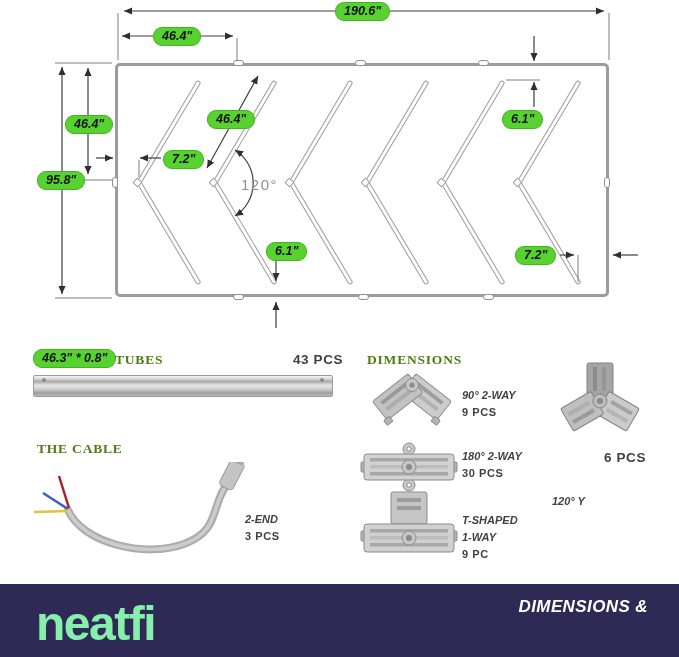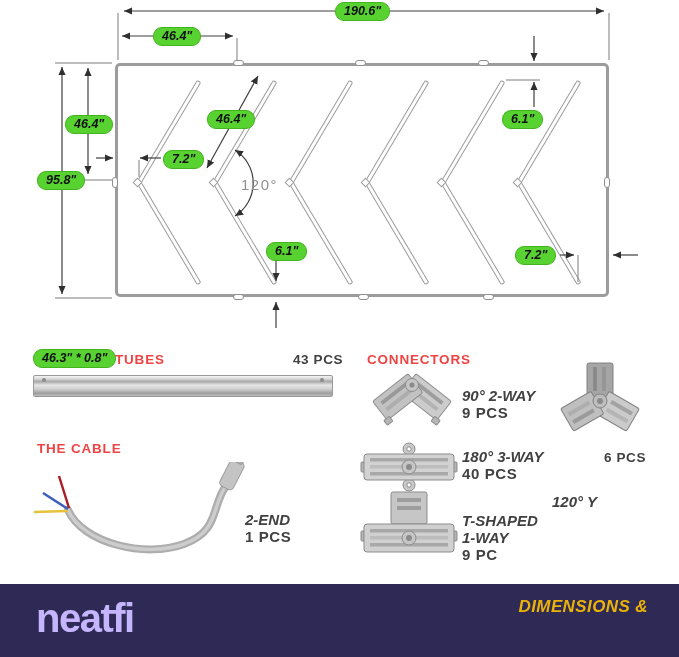--- a/index.html
+++ b/index.html
@@ -18,36 +18,36 @@
        transform:rotate(45deg);box-sizing:border-box;}
   .oval{position:absolute;background:#fff;border:1px solid #8f8f8f;border-radius:4px;box-sizing:border-box;}
   .oval.h{width:11px;height:6px;}
   .oval.v{width:6px;height:11px;}
   .dims{position:absolute;left:0;top:0;}
   .badge{position:absolute;background:#57d231;border:1.5px solid #43b31e;border-radius:9px;
          color:#101010;font-weight:bold;font-style:italic;font-size:12.5px;line-height:15px;
          padding:1px 8px;white-space:nowrap;}
 
   
-  .h-label{position:absolute;font-size:13.5px;font-weight:bold;letter-spacing:.8px;color:#ef4444;}
+  .h-label{position:absolute;font-size:13.5px;font-weight:bold;letter-spacing:.8px;color:#4d7c0f;font-family:Liberation Serif, serif;}
   .count{position:absolute;font-size:13.5px;font-weight:bold;letter-spacing:.6px;color:#414141;}
   .tube-bar{position:absolute;left:33px;top:375px;width:300px;height:22px;
             border:1px solid #9a9a9a;border-radius:2px;box-sizing:border-box;
             background:linear-gradient(180deg,#f4f4f4 0%,#d9d9d9 14%,#a9a9a9 28%,#e6e6e6 46%,#cfcfcf 66%,#9d9d9d 86%,#bdbdbd 100%);}
   .screw{position:absolute;top:2px;width:4px;height:4px;border-radius:50%;background:#8a8a8a;}
-  .spec{position:absolute;font-size:15px;font-weight:bold;color:#414141;line-height:17px;}
+  .spec{position:absolute;font-size:11px;font-weight:bold;color:#414141;line-height:17px;}
   .spec .it{font-style:italic;display:block;}
   .spec .rm{display:block;letter-spacing:.6px;}
   .conn-img{position:absolute;}
 
   
   .footer{position:absolute;left:0;bottom:0;width:679px;height:73px;background:#2e2955;}
-  .brand{position:absolute;left:36px;top:12px;color:#c4b5fd;font-size:40px;font-weight:bold;
+  .brand{position:absolute;left:36px;top:12px;color:#86efac;font-size:48px;font-weight:bold;
          letter-spacing:-1.5px;}
-  .footer-title{position:absolute;right:31px;top:13px;text-align:right;color:#eab308;
+  .footer-title{position:absolute;right:31px;top:13px;text-align:right;color:#ffffff;
                 font-size:17px;font-weight:bold;font-style:italic;line-height:20px;letter-spacing:.4px;}
 </style>
 </head>
 <body>
 
 <div class="stage">
 
   <div class="diagram">
     <div class="frame"></div>
 
@@ -152,24 +152,24 @@
       <rect x="190.5" y="-4" width="15" height="30" rx="4" fill="#c4c4c4" stroke="#9a9a9a"></rect>
       <rect x="193.5" y="-9" width="9" height="7" rx="2" fill="#b2b2b2" stroke="#9a9a9a"></rect>
     </g>
     <path d="M 40 49 L 6 50" stroke="#e6c23c" stroke-width="2.5"></path>
     <path d="M 40 47 L 15 31" stroke="#3b5fc0" stroke-width="2.5"></path>
     <path d="M 41 46 L 31 14" stroke="#ab1f24" stroke-width="2.5"></path>
   </svg>
 
   <div class="spec" style="left:245px;top:511px;">
     <span class="it">2-END</span>
-    <span class="rm">1 PCS</span>
-  </div>
-
-  <div class="h-label" style="left:367px;top:352px;">CONNECTORS</div>
+    <span class="rm">3 PCS</span>
+  </div>
+
+  <div class="h-label" style="left:367px;top:352px;">DIMENSIONS</div>
 
   <svg class="conn-img" style="left:368px;top:366px;" width="88" height="72" viewBox="0 0 88 72">
     <g transform="translate(44,16)">
       <g transform="rotate(38)">
         <rect x="-2" y="-9" width="45" height="24" rx="2" fill="#cccccc" stroke="#8b8b8b"></rect>
         <rect x="5" y="-4" width="32" height="4" fill="#9d9d9d"></rect>
         <rect x="5" y="4" width="32" height="4" fill="#b3b3b3"></rect>
         <rect x="39" y="13" width="7" height="6" rx="1" fill="#b5b5b5" stroke="#8b8b8b"></rect>
       </g>
       <g transform="scale(-1,1) rotate(38)">
@@ -195,22 +195,22 @@
     <rect x="1" y="21" width="5" height="10" rx="1" fill="#b5b5b5" stroke="#8b8b8b"></rect>
     <rect x="92" y="21" width="5" height="10" rx="1" fill="#b5b5b5" stroke="#8b8b8b"></rect>
     <rect x="4" y="13" width="90" height="26" rx="3" fill="#d2d2d2" stroke="#8b8b8b"></rect>
     <rect x="10" y="17" width="78" height="3.5" fill="#a8a8a8"></rect>
     <rect x="10" y="24" width="78" height="3.5" fill="#bdbdbd"></rect>
     <rect x="10" y="31" width="78" height="3.5" fill="#a8a8a8"></rect>
     <circle cx="49" cy="26" r="7" fill="#c6c6c6" stroke="#8b8b8b"></circle>
     <circle cx="49" cy="26" r="3" fill="#8b8b8b"></circle>
   </svg>
   <div class="spec" style="left:462px;top:448px;">
-    <span class="it">180° 3-WAY</span>
-    <span class="rm">40 PCS</span>
+    <span class="it">180° 2-WAY</span>
+    <span class="rm">30 PCS</span>
   </div>
 
   <svg class="conn-img" style="left:552px;top:360px;" width="96" height="82" viewBox="0 0 96 82">
     <g transform="translate(48,41)">
       <g transform="rotate(-90)">
         <rect x="3" y="-13" width="35" height="26" rx="2" fill="#a5a5a5" stroke="#838383"></rect>
         <rect x="10" y="-7" width="24" height="4" fill="#8b8b8b"></rect>
         <rect x="10" y="2" width="24" height="4" fill="#969696"></rect>
       </g>
       <g transform="rotate(30)">

